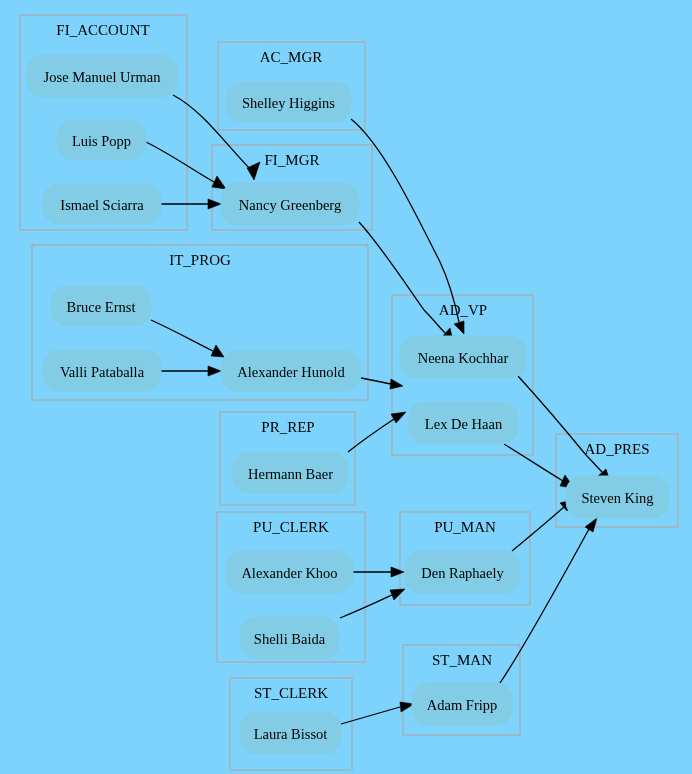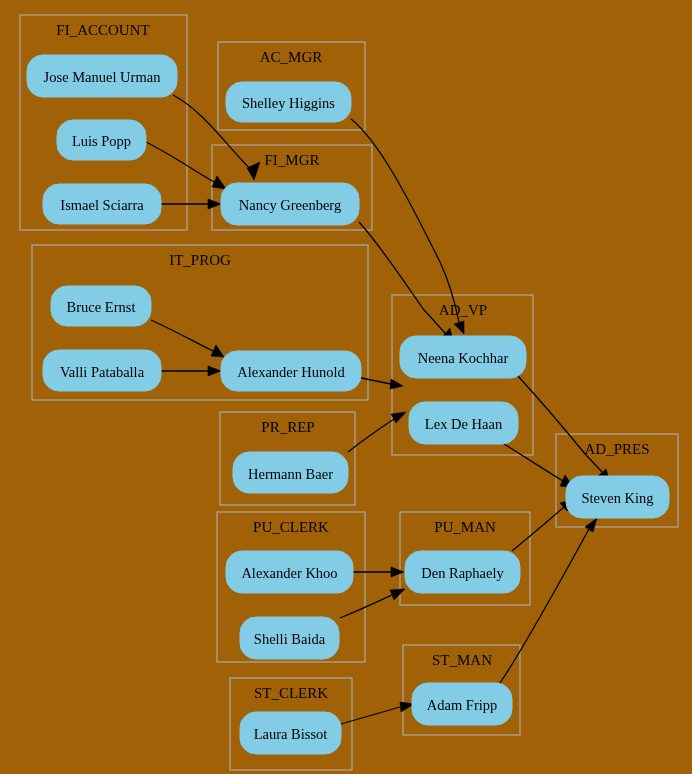--- a/index.html
+++ b/index.html
@@ -4,21 +4,21 @@
 <style>
   html, body {
     margin: 0;
     padding: 0;
     background: #ffffff;
   }
   #canvas-wrap {
     position: relative;
     width: 692px;
     height: 774px;
-    background: #a16207;
+    background: #7dd3fc;
     overflow: hidden;
   }
   svg#graph {
     display: block;
     width: 692px;
     height: 774px;
   }
   .cluster-rect {
     fill: none;
     stroke: #aaaaaa;

